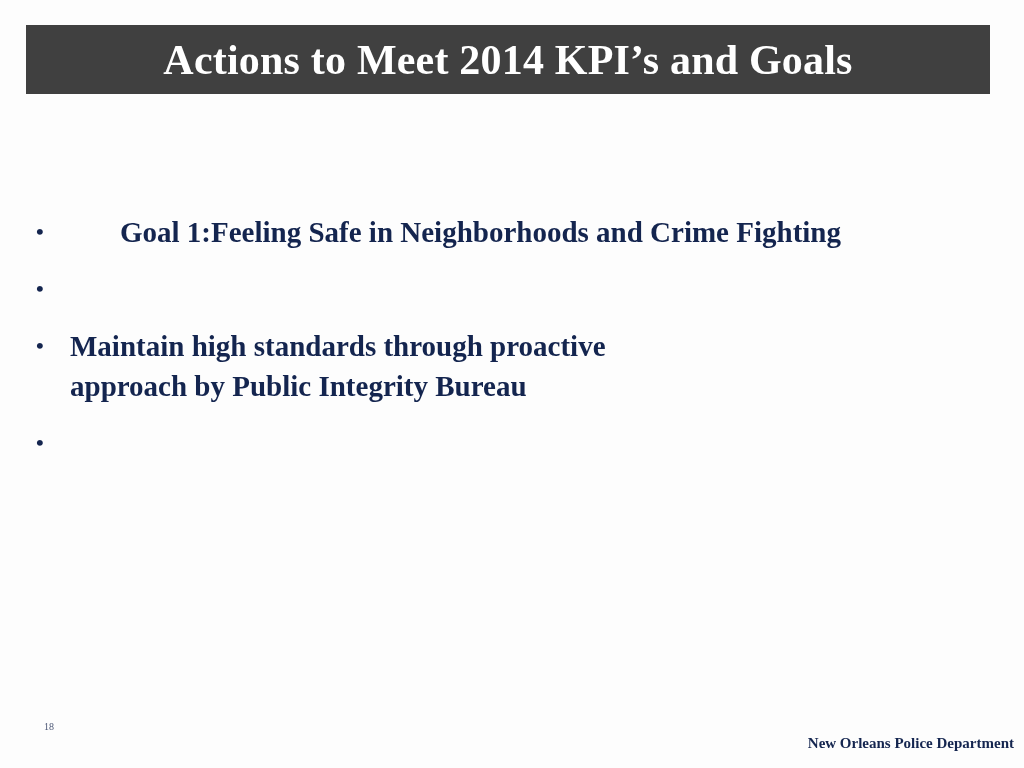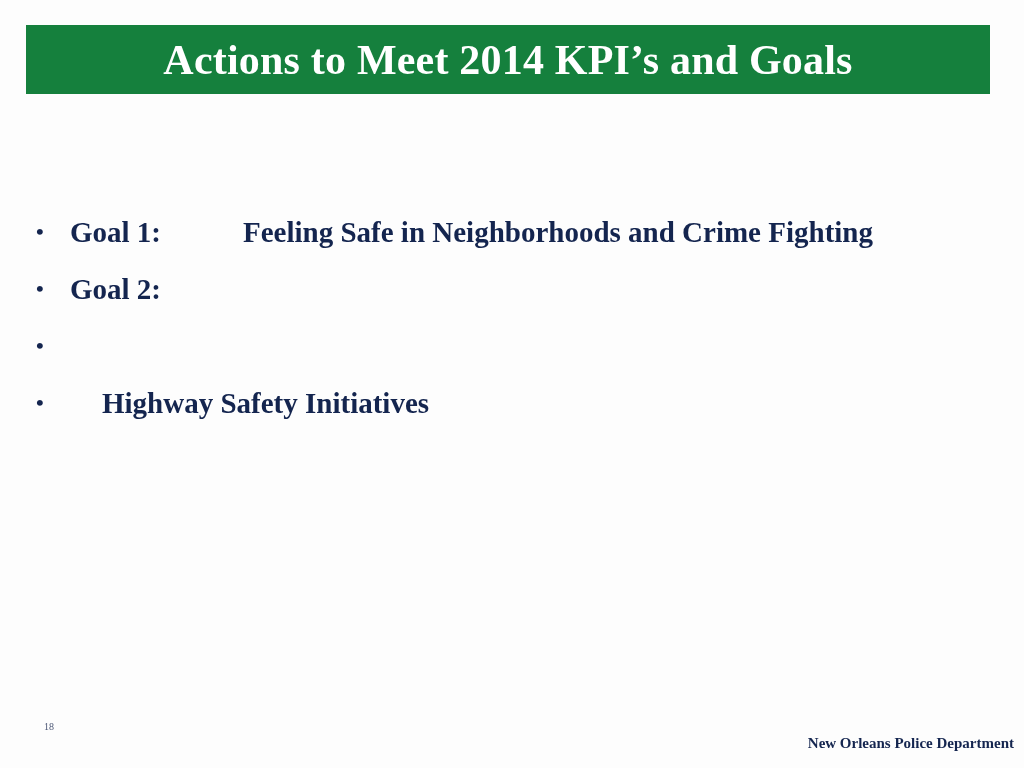--- a/index.html
+++ b/index.html
@@ -1,48 +1,47 @@
 <!DOCTYPE html>
 <html><head>
 <meta charset="utf-8">
 <style>
   html, body { margin:0; padding:0; }
   body { width:1024px; height:768px; background:#fdfdfd; position:relative; overflow:hidden;
          font-family:"Liberation Serif","DejaVu Serif",serif; }
-  .title-bar { position:absolute; left:26px; top:25px; width:964px; height:69px; background:#15803d;
+  .title-bar { position:absolute; left:26px; top:25px; width:964px; height:69px; background:#404040;
                display:flex; align-items:center; justify-content:center; }
   .title-bar h1 { margin:0; color:#ffffff; font-size:42px; font-weight:bold; letter-spacing:0.2px; }
   .goals { position:absolute; left:36px; top:212px; margin:0; padding:0; list-style:none; }
   .goal { position:relative; display:flex; color:#14254f; font-size:29px; font-weight:bold; line-height:40px; margin-bottom:17px; }
   .bullet { width:34px; font-size:22px; }
-  .goal-label { width:141px; white-space:nowrap; }
-  .goal-text { width:760px;margin-left:32px; }
+  .goal-label { width:141px; white-space:nowrap;text-align:right; }
+  .goal-text { width:760px; }
   .page-num { position:absolute; left:44px; top:721px; color:#4a5574; font-size:10px; }
   .footer-org { position:absolute; right:10px; top:735px; color:#14254f; font-size:15px; font-weight:bold;margin-left:8px; }
 </style>
 </head>
 <body>
 
 <div class="title-bar">
   <h1>Actions to Meet 2014 KPI’s and Goals</h1>
 </div>
 
 <ul class="goals">
   <li class="goal">
     <span class="bullet">•</span>
     <span class="goal-label">Goal 1:</span>
     <span class="goal-text">Feeling Safe in Neighborhoods and Crime Fighting</span>
   </li>
   <li class="goal">
     <span class="bullet">•</span>
-    <span class="goal-label">Goal 2:</span>
   </li>
   <li class="goal">
     <span class="bullet">•</span>
+    <span class="goal-text" style="width:640px">Maintain high standards through proactive approach by Public Integrity Bureau</span>
   </li>
   <li class="goal">
     <span class="bullet">•</span>
-    <span class="goal-text">Highway Safety Initiatives</span>
   </li>
 </ul>
 
 <div class="page-num">18</div>
 <div class="footer-org">New Orleans Police Department</div>
 
 </body></html>

